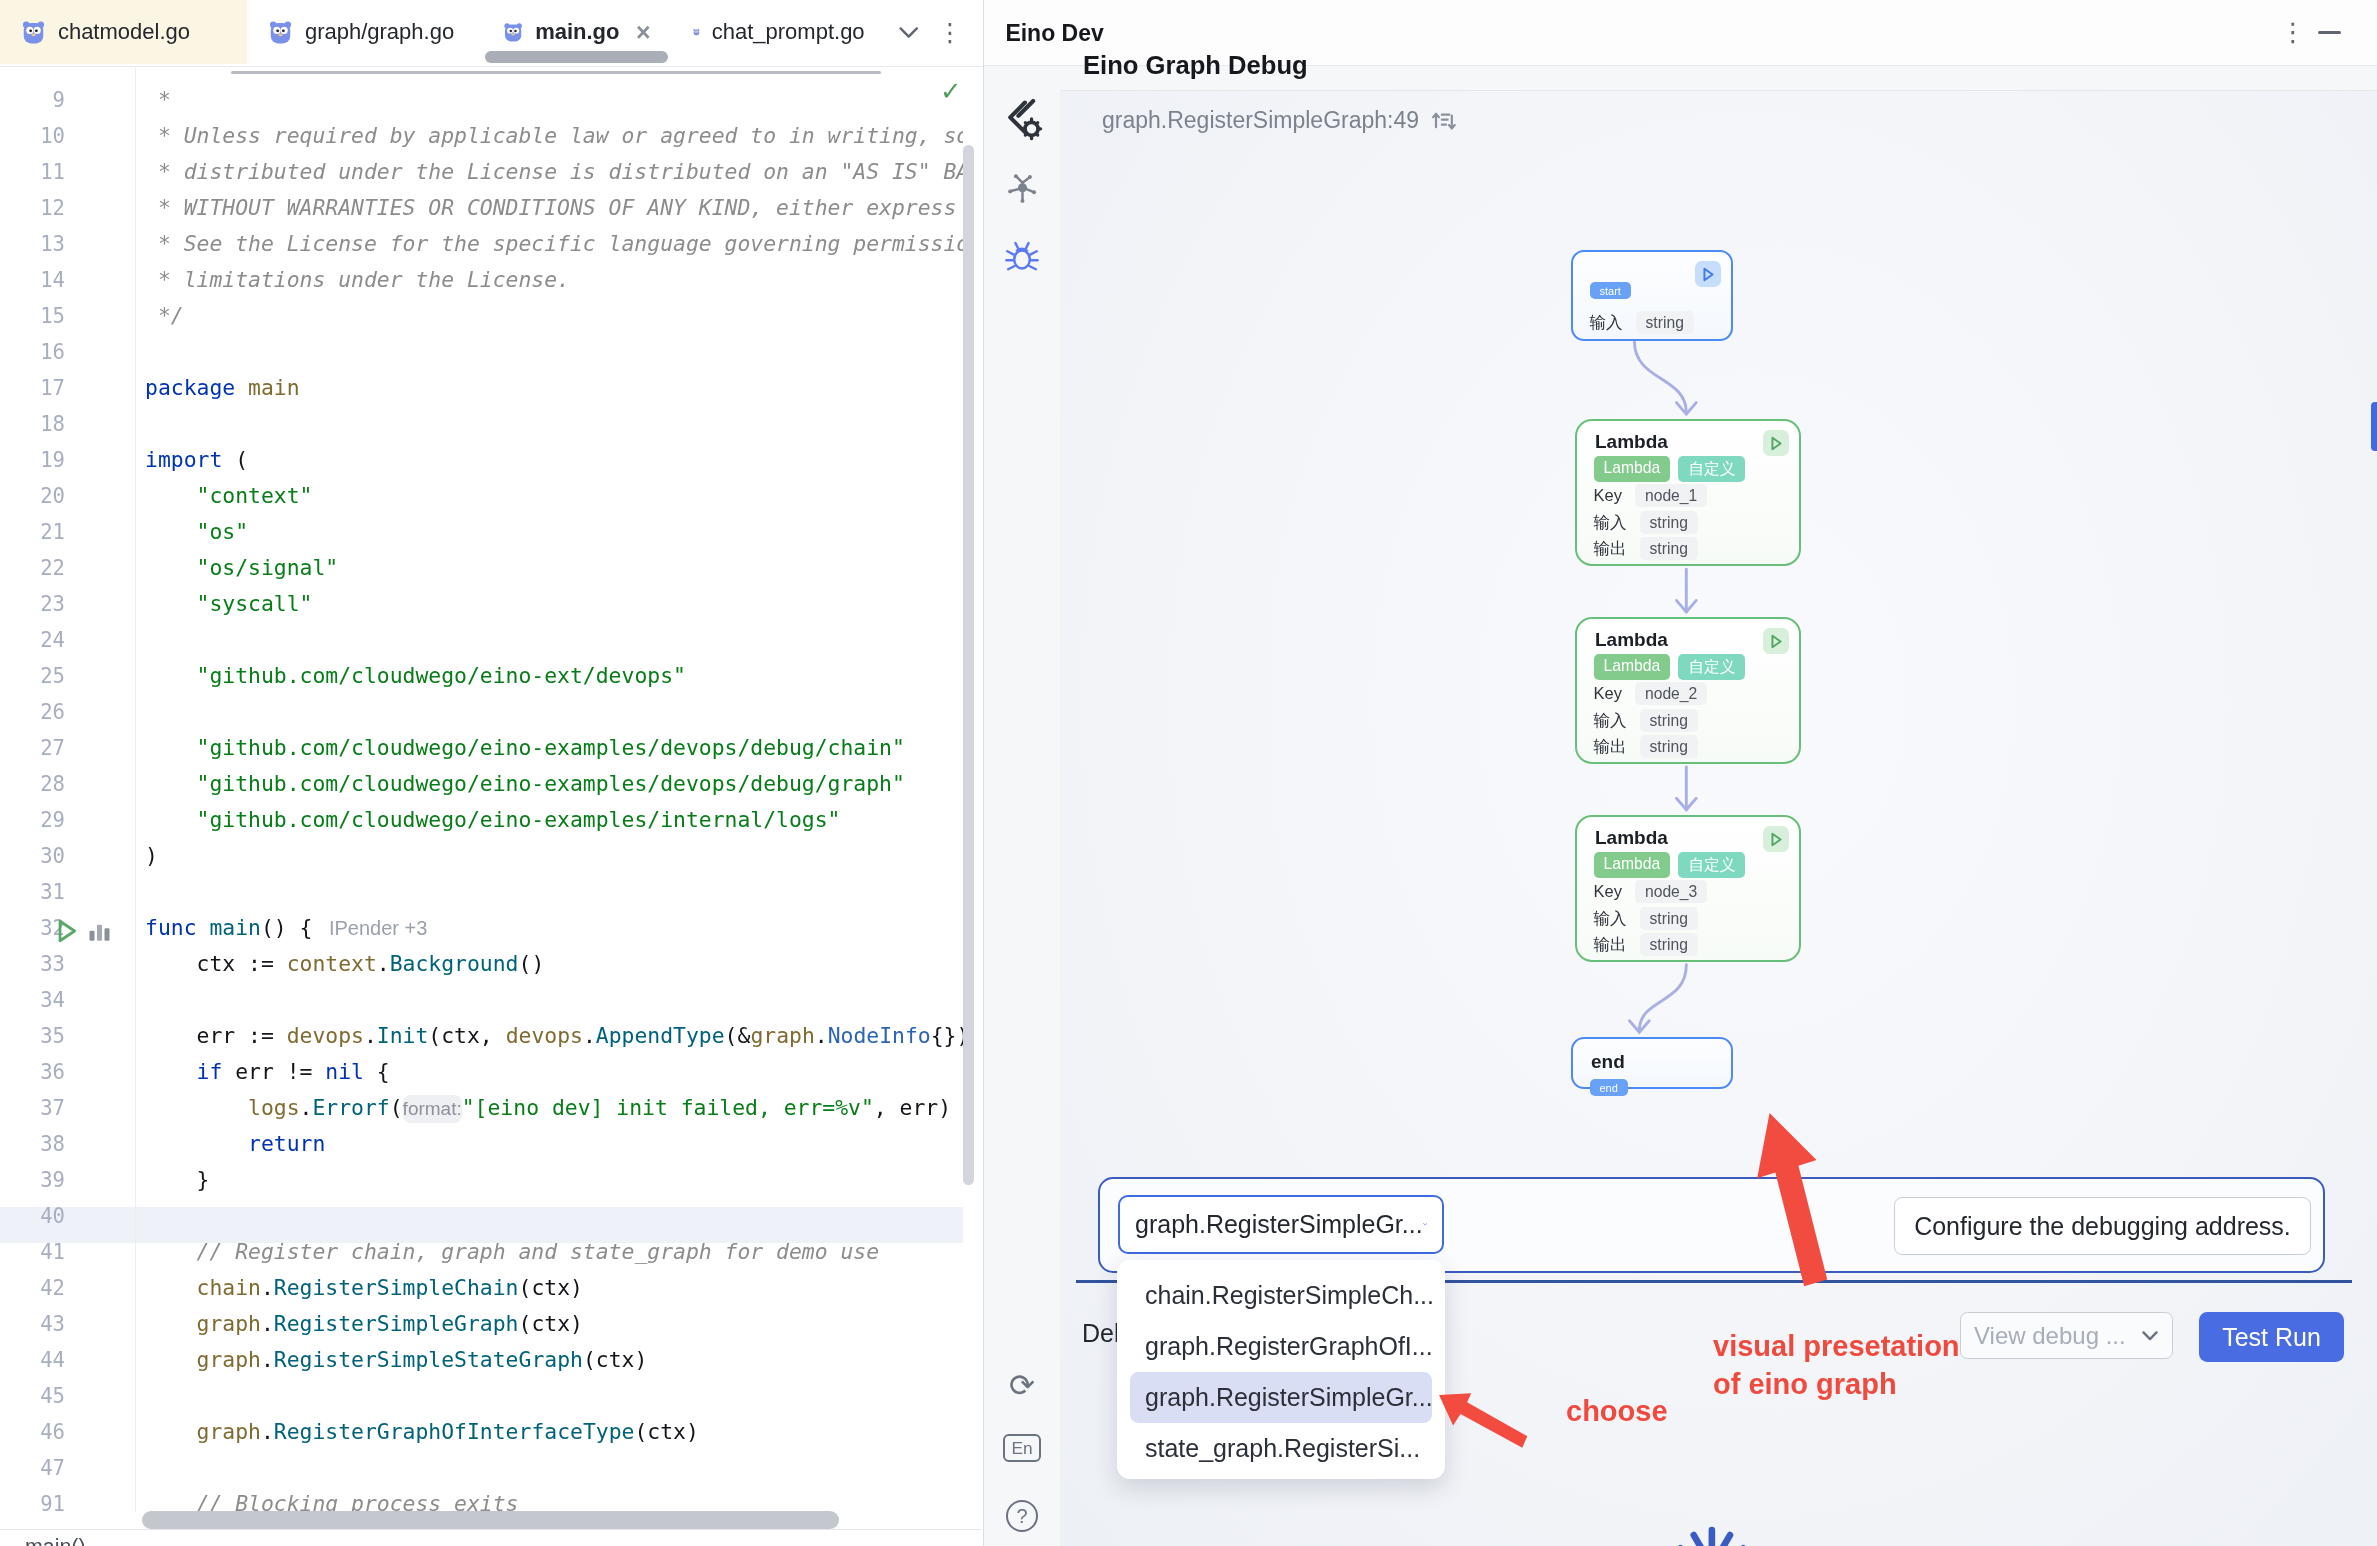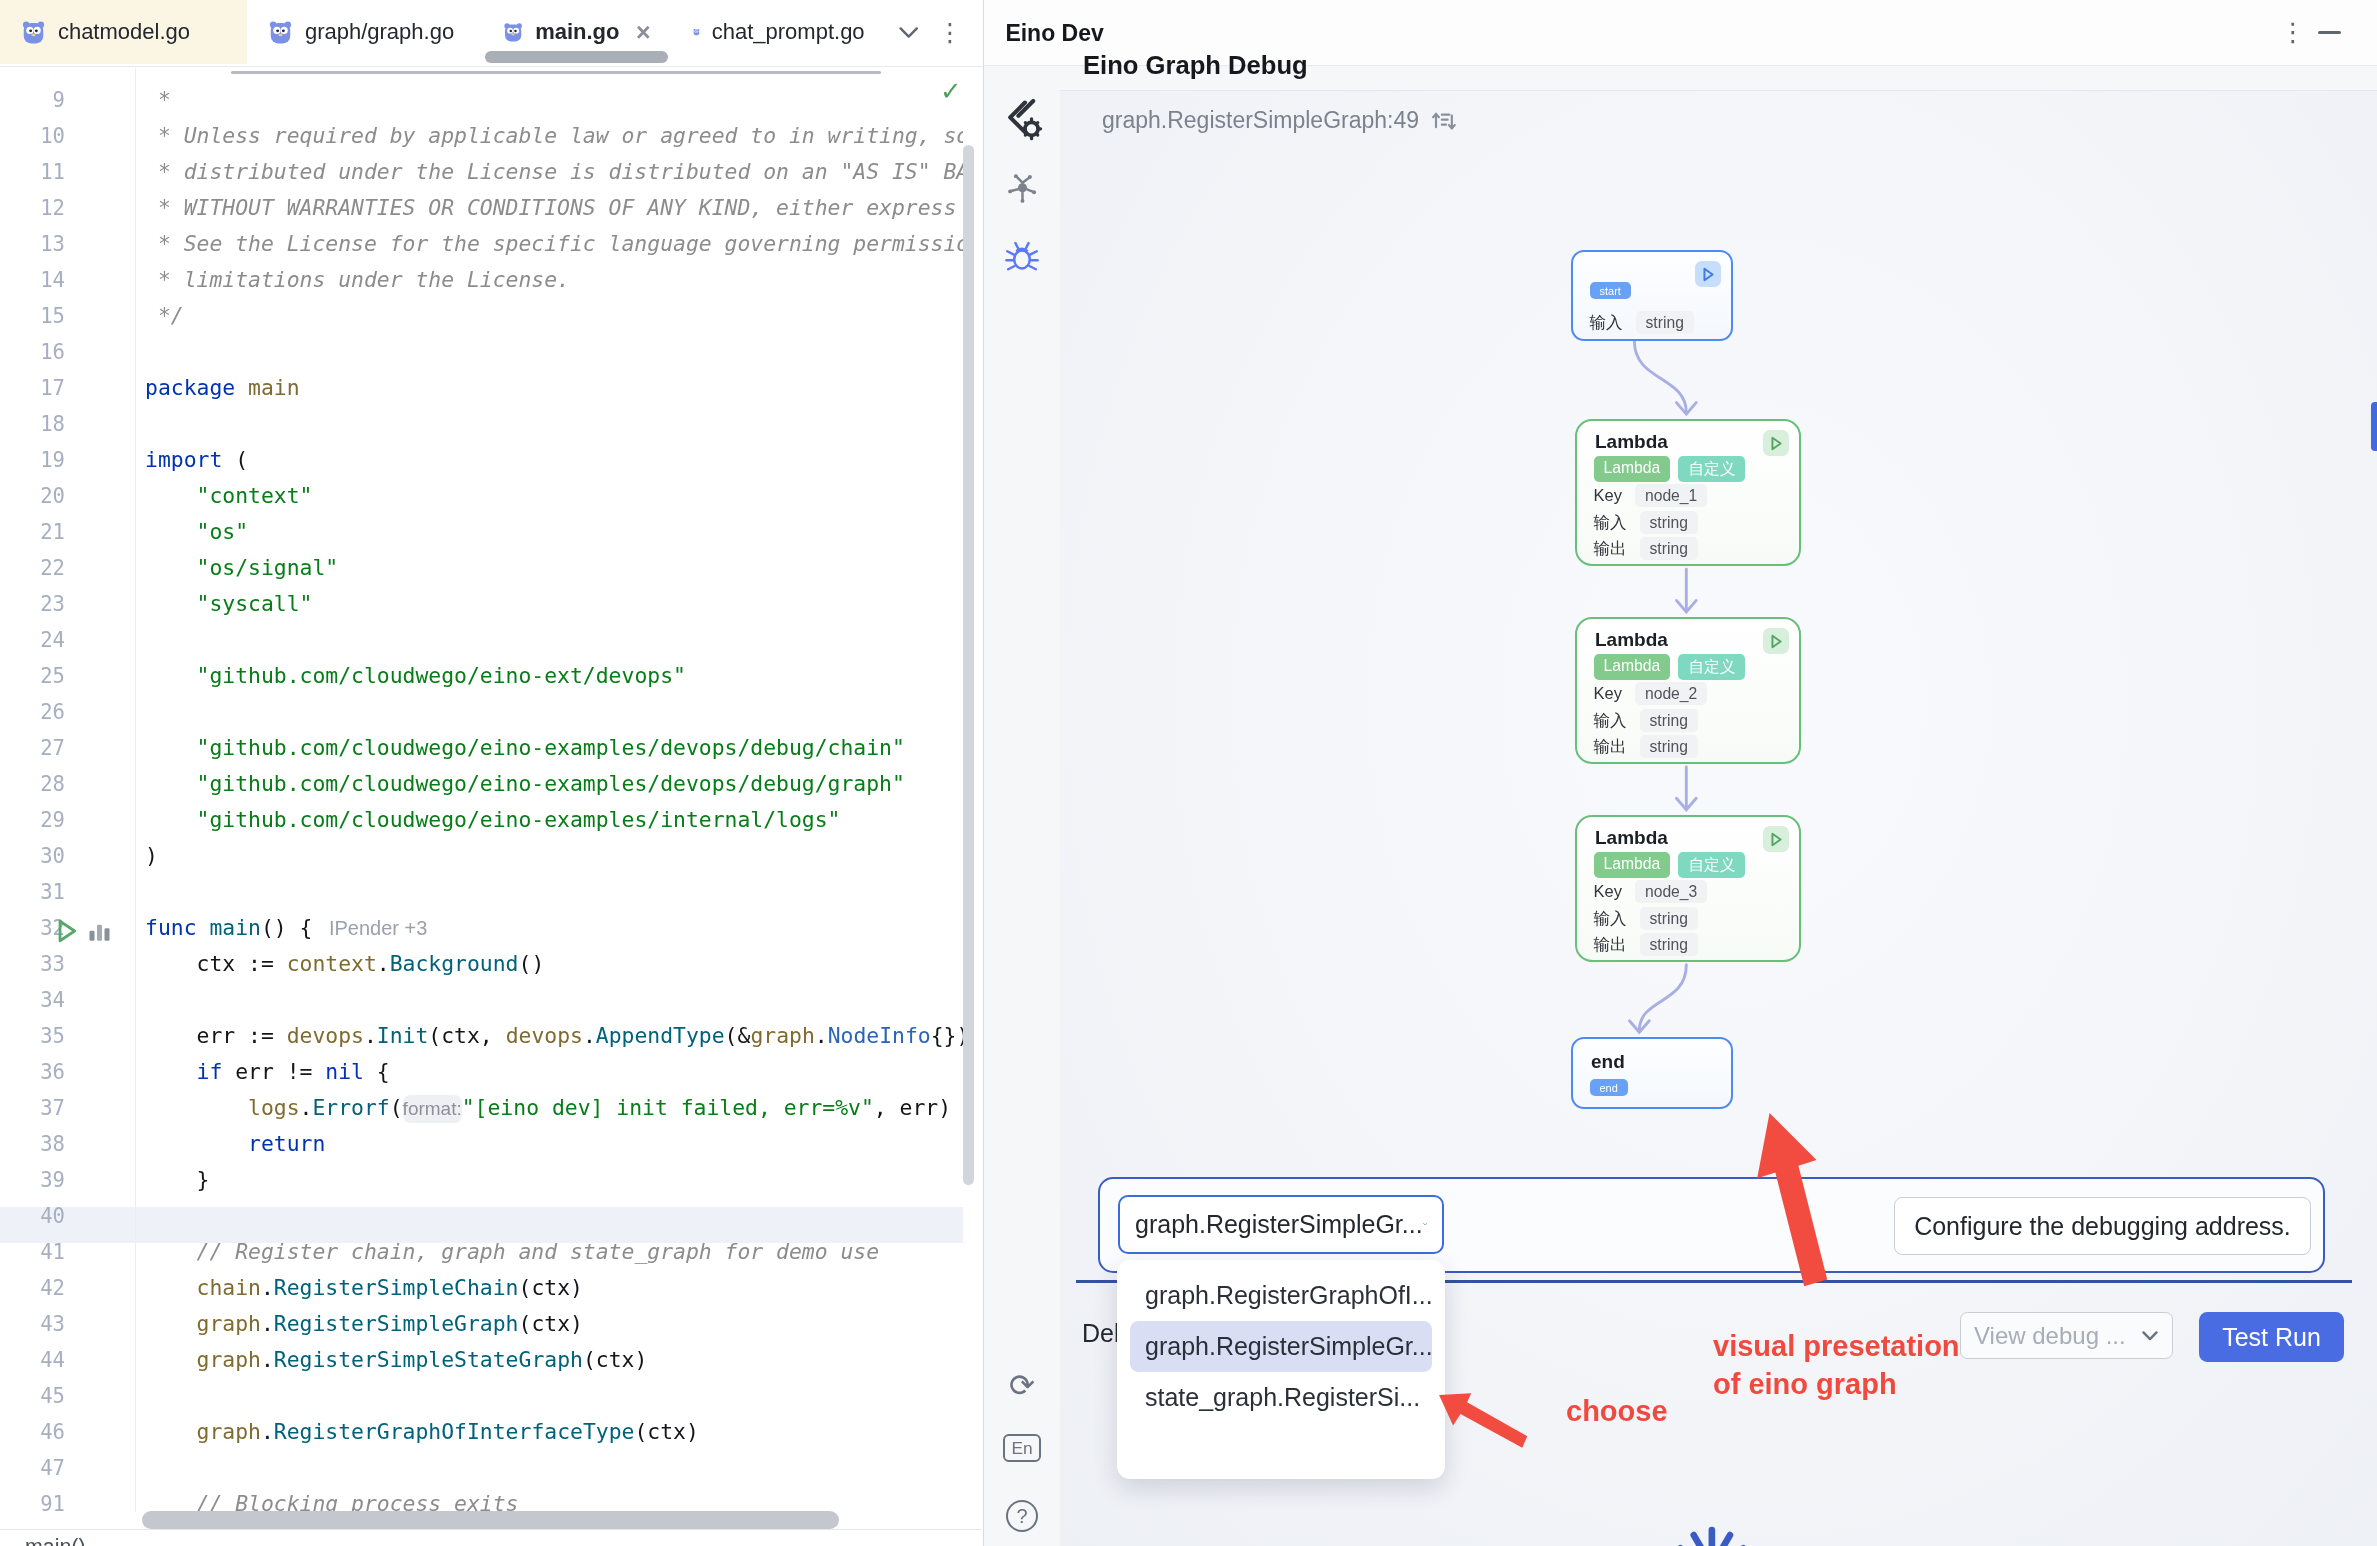--- a/index.html
+++ b/index.html
@@ -415,21 +415,21 @@
     <div class="nrow" style="top:90px;">
         <span>输入</span>
         <span class="badge b-val">string</span>
       </div>
     <div class="nrow" style="top:116px;">
         <span>输出</span>
         <span class="badge b-val">string</span>
       </div>
   </div>
 
-  <div class="gnode blue" style="left:1571px;top:1037px;width:162px;height:72px;padding-left:20px;">
+  <div class="gnode blue" style="left:1571px;top:1037px;width:162px;height:52px;padding-left:20px;">
     <div class="ntitle" style="top:11.5px;">end</div>
     <span class="badge b-blue" style="position:absolute;left:16.5px;top:40px;">end</span>
   </div>
 
   <div id="controls-box"></div>
   <div id="graph-select">
     <span>graph.RegisterSimpleGr...</span>
     <svg width="20" height="12.4" viewBox="0 0 24 15">
         <polyline points="3,3 12,12 21,3" fill="none" stroke="#3d6be0" stroke-width="3.4" stroke-linecap="round" stroke-linejoin="round"></polyline>
       </svg>
@@ -443,20 +443,21 @@
     <span>View debug ...</span>
     <svg width="18" height="11.5" viewBox="0 0 22 14">
         <polyline points="3,3 11,11 19,3" fill="none" stroke="#6b7280" stroke-width="3" stroke-linecap="round" stroke-linejoin="round"></polyline>
       </svg>
   </div>
   <div id="test-run-btn">
     <span>Test Run</span>
   </div>
 
   <div id="dropdown-menu">
+      <div class="dd-item">chain.RegisterSimpleCh...</div>
       <div class="dd-item">graph.RegisterGraphOfI...</div>
       <div class="dd-item selected">graph.RegisterSimpleGr...</div>
       <div class="dd-item">state_graph.RegisterSi...</div>
     </div>
 
   <svg class="overlay" width="2377" height="1547" viewBox="0 0 2884 1876">
     <g fill="#f24b3f">
       <polygon points="2147,1350 2204,1407 2182,1414 2217,1552 2189,1560 2154,1422 2132,1429"></polygon>
     </g>
     <g fill="#f24b3f">

